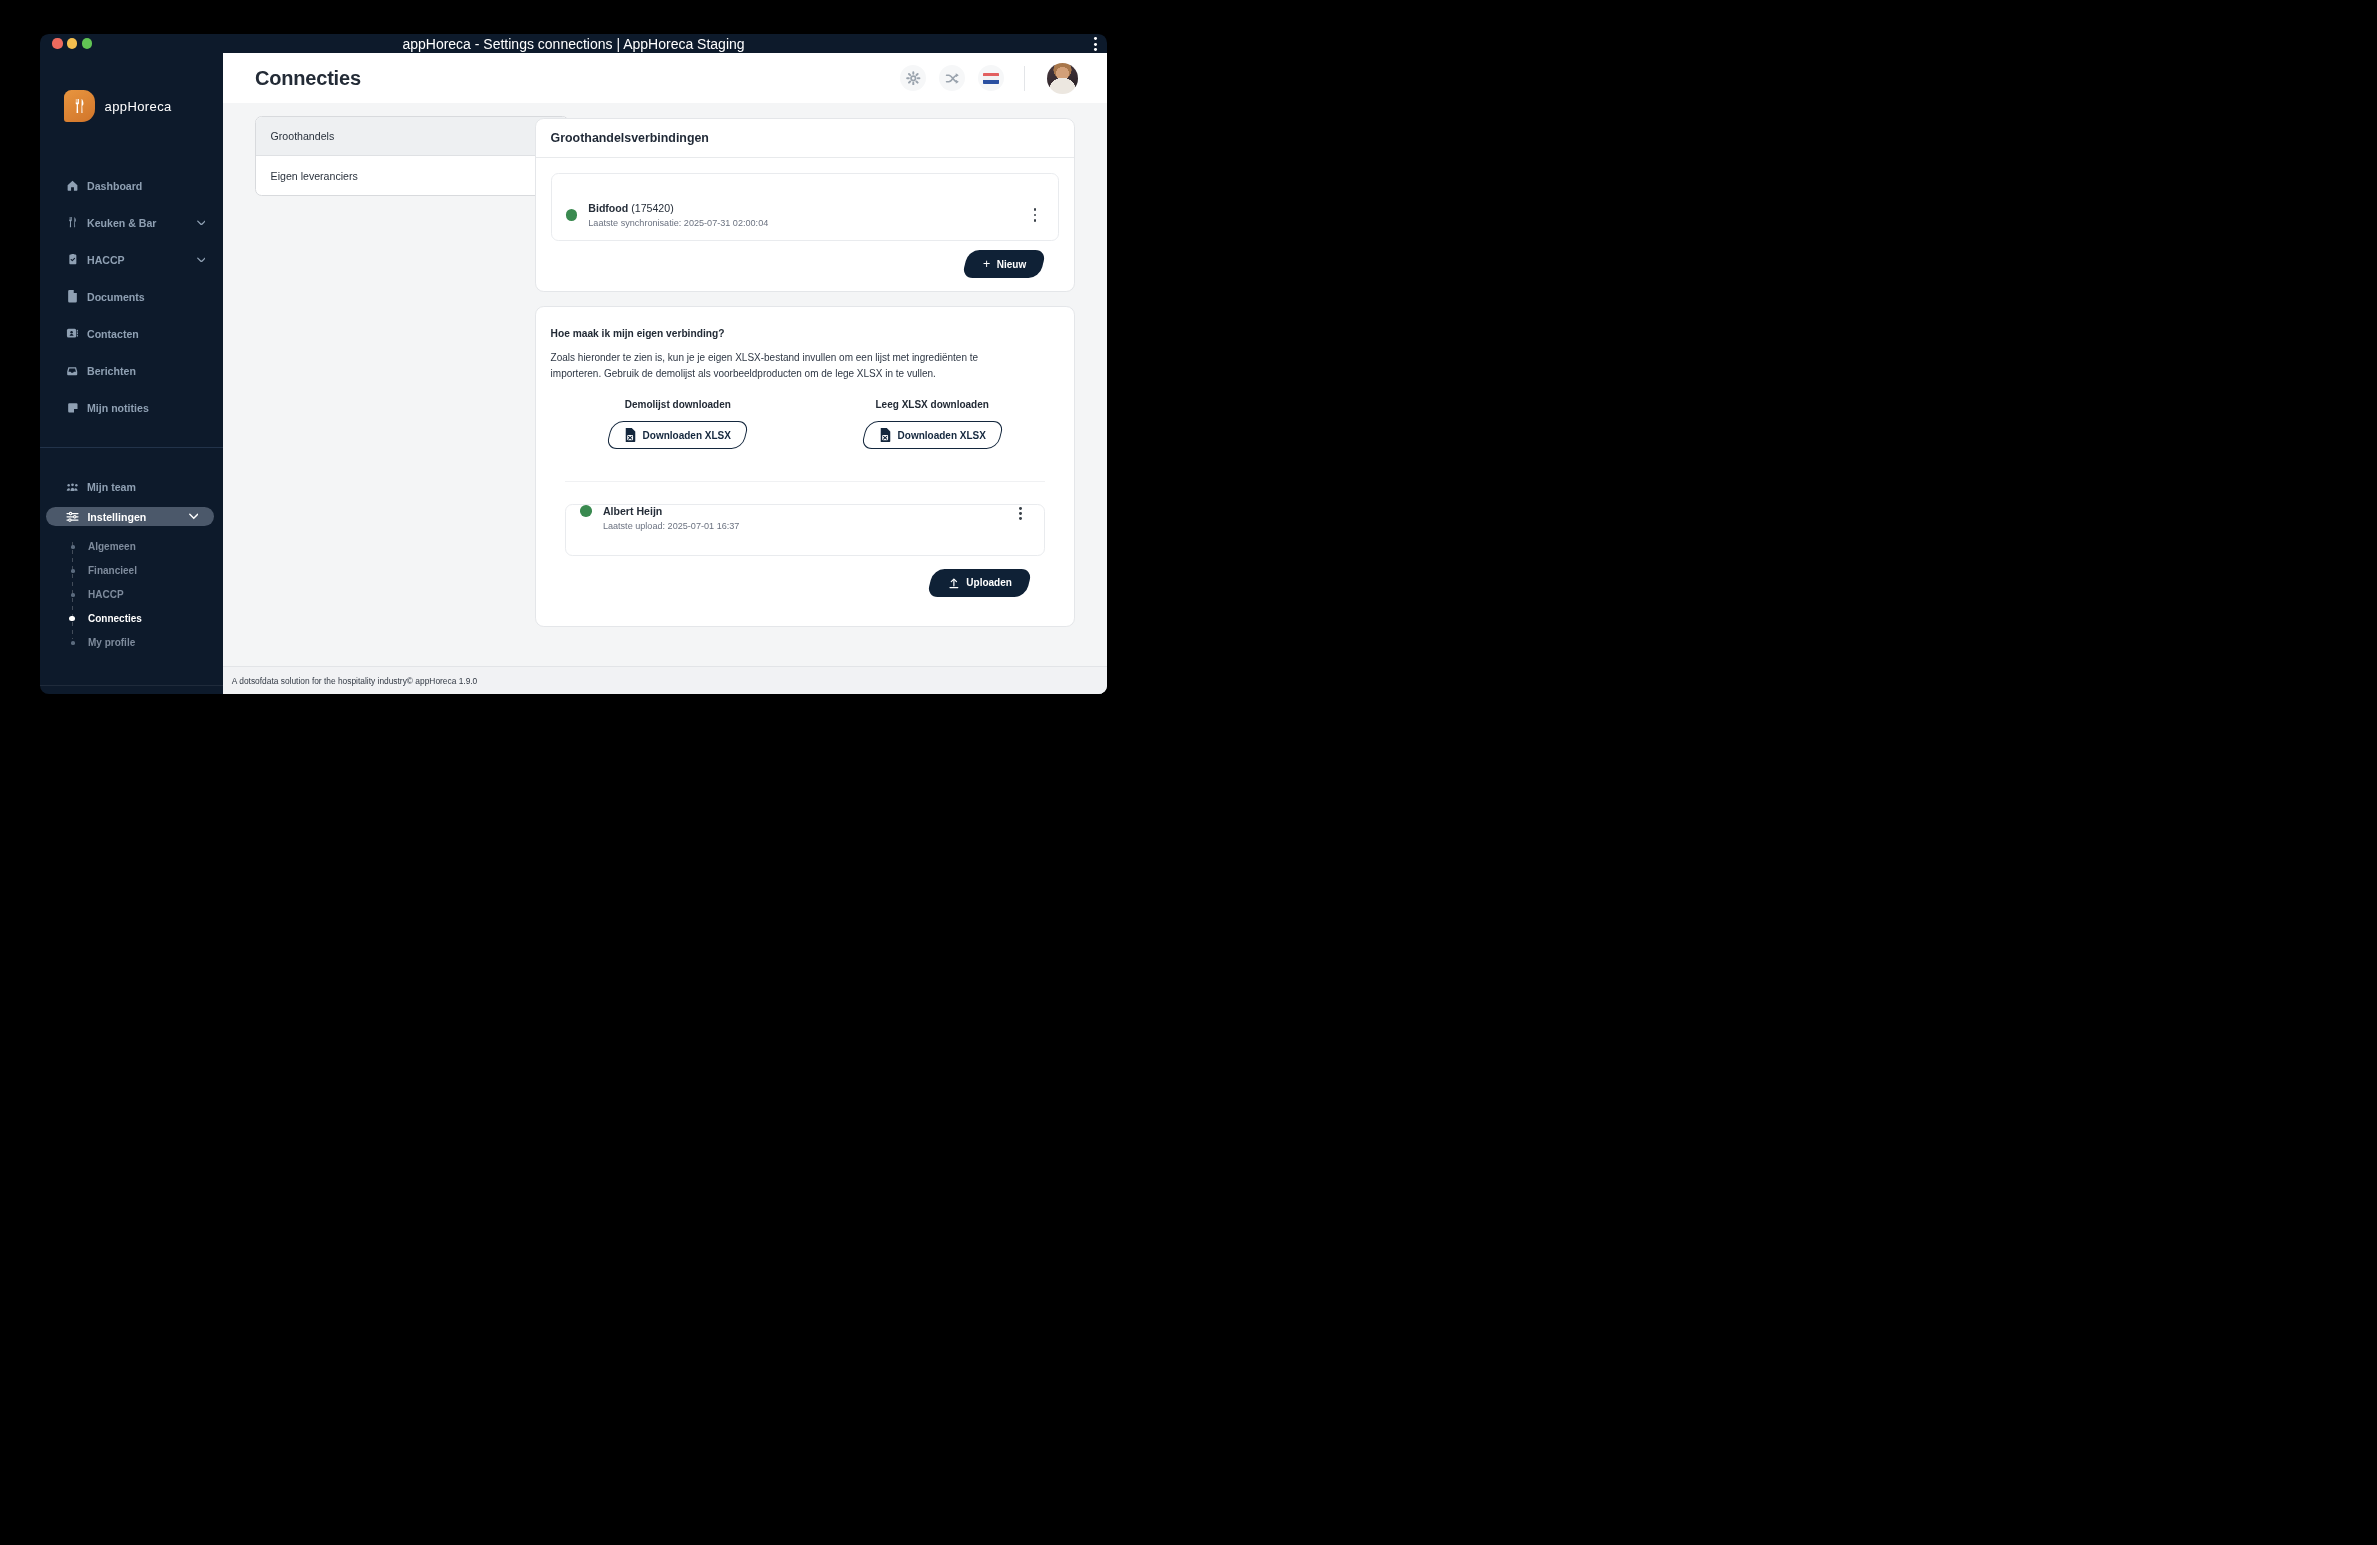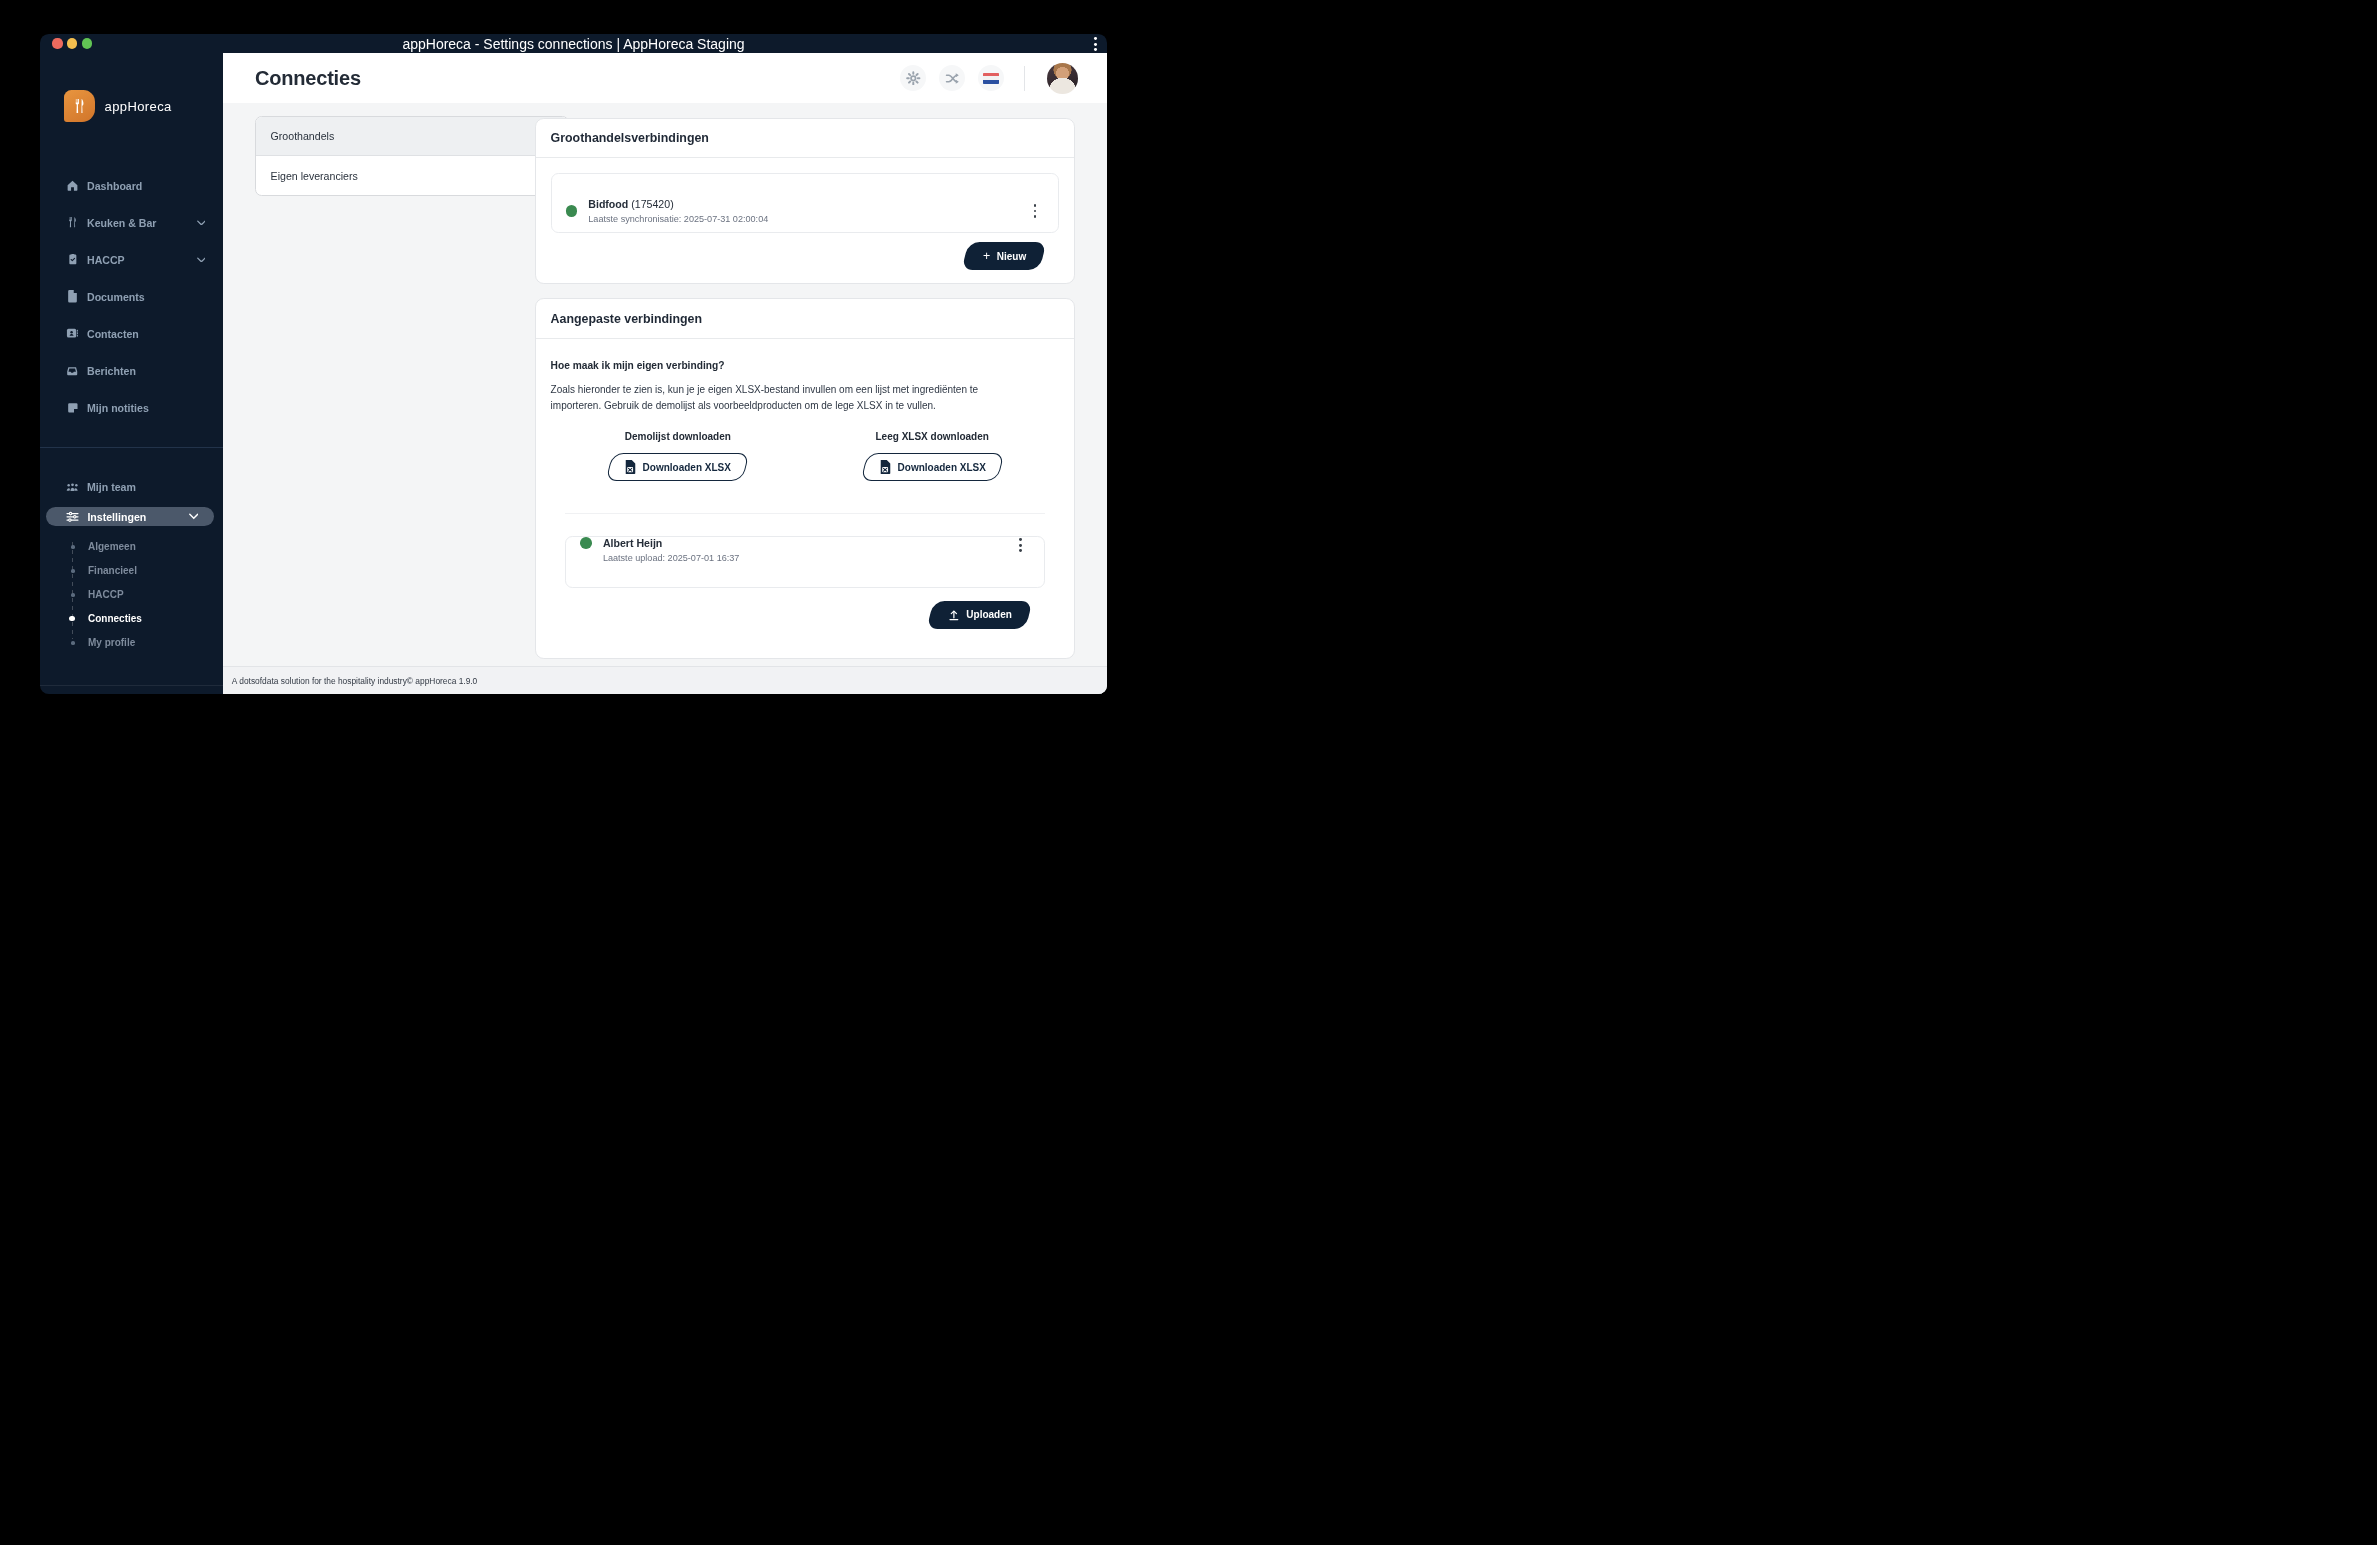--- a/index.html
+++ b/index.html
@@ -69,21 +69,21 @@
 
   .tabs-card{position:absolute;left:32px;top:13px;width:314px;background:#fff;border:0.7px solid #d8dadd;
     border-radius:6.6px;overflow:hidden;}
   .tab{height:39px;display:flex;align-items:center;padding:0 14.6px;font-size:10.6px;color:#2a323d;cursor:pointer;}
   .tab.active{background:#eef0f2;border-bottom:0.7px solid #dfe1e4;}
 
   .col-right{position:absolute;left:312px;top:14.6px;width:540px;}
   .card{background:#fff;border:0.7px solid #e4e6e9;border-radius:8.8px;}
   .card-header{padding:12.4px 14.6px;font-size:12.4px;font-weight:700;color:#1f2835;border-bottom:0.7px solid #e8eaec;}
   .card1-body{padding:14.6px 14.6px 13px;}
-  .conn-row{border:0.7px solid #e9ebee;border-radius:7.3px;height:60px;display:flex;align-items:center;
+  .conn-row{border:0.7px solid #e9ebee;border-radius:7.3px;height:68px;display:flex;align-items:center;
     padding:16px 22px 0 14px;justify-content:center;}
   .dot{width:11.7px;height:11.7px;border-radius:50%;background:#3a8a50;margin-right:11px;flex-shrink:0;}
   .conn-name{font-size:10.6px;color:#262e39;}
   .conn-name b{font-weight:700;}
   .conn-status{font-size:9.1px;color:#6b7280;margin-top:3.7px;}
   .row-kebab{margin-left:auto;color:#3a4149;}
   .card1-footer{margin-top:8.8px;display:flex;justify-content:flex-end;padding-right:5.9px;}
 
   .btn-navy{height:28px;background:#0f2136;color:#fff;border:none;border-radius:11px;
     transform:skewX(-14deg);display:flex;align-items:center;padding:0 17.6px;cursor:pointer;margin-right:10.2px;}
@@ -342,21 +342,20 @@
                   <span class="lbl">
                     <span class="plus">+</span>
                     <span>Nieuw</span>
                   </span>
                 </button>
               </div>
             </div>
           </div>
 
           <div class="card card2">
-            <div class="card-header">Aangepaste verbindingen</div>
             <div class="card2-body">
               <div class="question">Hoe maak ik mijn eigen verbinding?</div>
               <div class="desc">Zoals hieronder te zien is, kun je je eigen XLSX-bestand invullen om een lijst met ingrediënten te importeren. Gebruik de demolijst als voorbeeldproducten om de lege XLSX in te vullen.</div>
 
               <div class="dl-row">
                 <div class="dl-col">
                   <div class="dl-head">Demolijst downloaden</div>
                   <button class="btn-outline">
                     <span class="lbl">
                       <svg width="11" height="14" viewBox="0 0 15 19">

